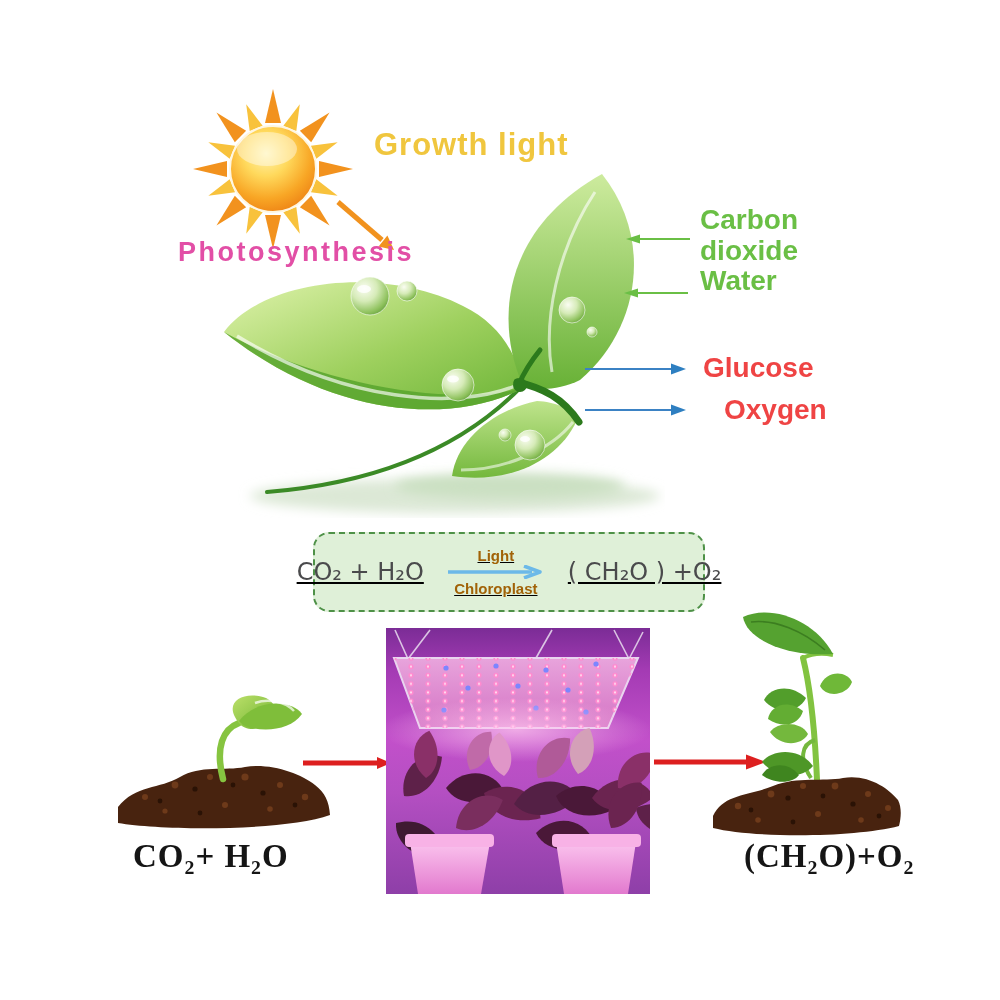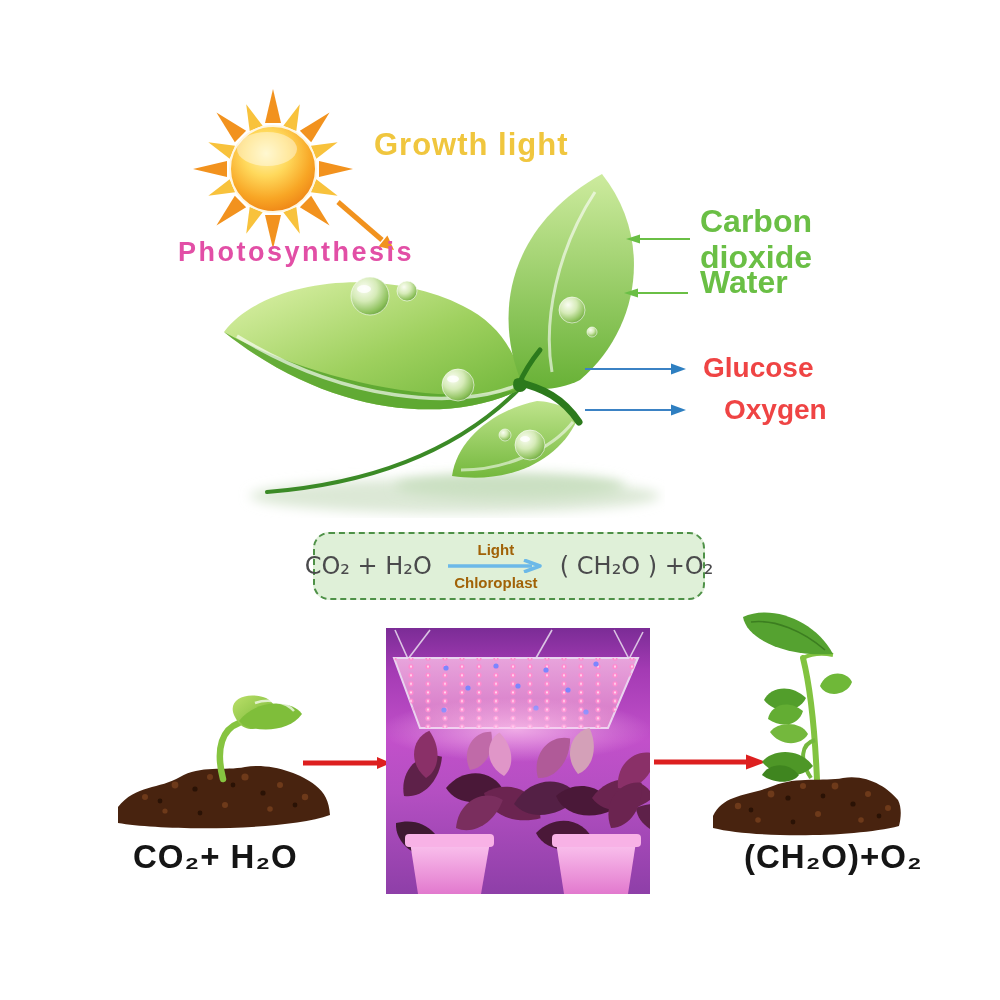--- a/index.html
+++ b/index.html
@@ -1,29 +1,29 @@
 <!DOCTYPE html>
 <html><head>
 <meta charset="utf-8">
 <style>
   html,body{margin:0;padding:0;background:#fff;}
   #canvas{position:relative;width:1000px;height:1000px;background:#ffffff;overflow:hidden;
           font-family:"Liberation Sans",sans-serif;}
   .abs{position:absolute;}
   .txt-growth{left:374px;top:127px;font-size:31px;font-weight:bold;color:#F0C63E;letter-spacing:1px;}
   .txt-photo{left:178px;top:237px;font-size:27px;font-weight:bold;color:#E24FA6;letter-spacing:2.5px;}
-  .lbl-input{font-size:32px;font-weight:bold;color:#6ABF45;line-height:1.12;width:120px;}
+  .lbl-input{font-size:28px;font-weight:bold;color:#6ABF45;line-height:1.12;width:120px;}
   .lbl-output{font-size:28px;font-weight:bold;color:#ef4444;}
-  .eq-box{left:313px;top:532px;width:392px;height:68px;background:#DFF0D8;border:2px dashed #4E9147;
-          border-radius:16px;display:flex;align-items:center;justify-content:center;gap:16px;
-          box-sizing:border-box;padding:0 10px;}
+  .eq-box{left:313px;top:532px;width:392px;height:80px;background:#DFF0D8;border:2px dashed #4E9147;
+          border-radius:16px;display:flex;align-items:center;justify-content:center;gap:24px;
+          box-sizing:border-box;padding:0 10px;text-decoration:underline;}
   .eq-formula{font-family:"DejaVu Sans","Liberation Sans",sans-serif;font-size:24px;color:#4A4A4C;white-space:nowrap;}
   .eq-mid{display:flex;flex-direction:column;align-items:center;line-height:1;}
   .eq-cond{font-size:15px;font-weight:600;color:#a16207;}
-  .big-formula{font-family:Liberation Sans, sans-serif;font-size:33px;font-weight:bold;
+  .big-formula{font-family:Liberation Serif, serif;font-size:33px;font-weight:bold;
                color:#151515;white-space:nowrap;letter-spacing:1px;}
   .photo{left:386px;top:628px;width:264px;height:266px;overflow:hidden;
          background:linear-gradient(180deg,#7B2C96 0%,#A43BB4 16%,#C250CA 42%,#B44FC2 62%,#8E3FA8 100%);}
 </style>
 </head>
 <body>
 
 <div id="canvas">
 
   <svg class="abs" style="left:187px;top:83px;" width="172" height="172" viewBox="0 0 172 172">

